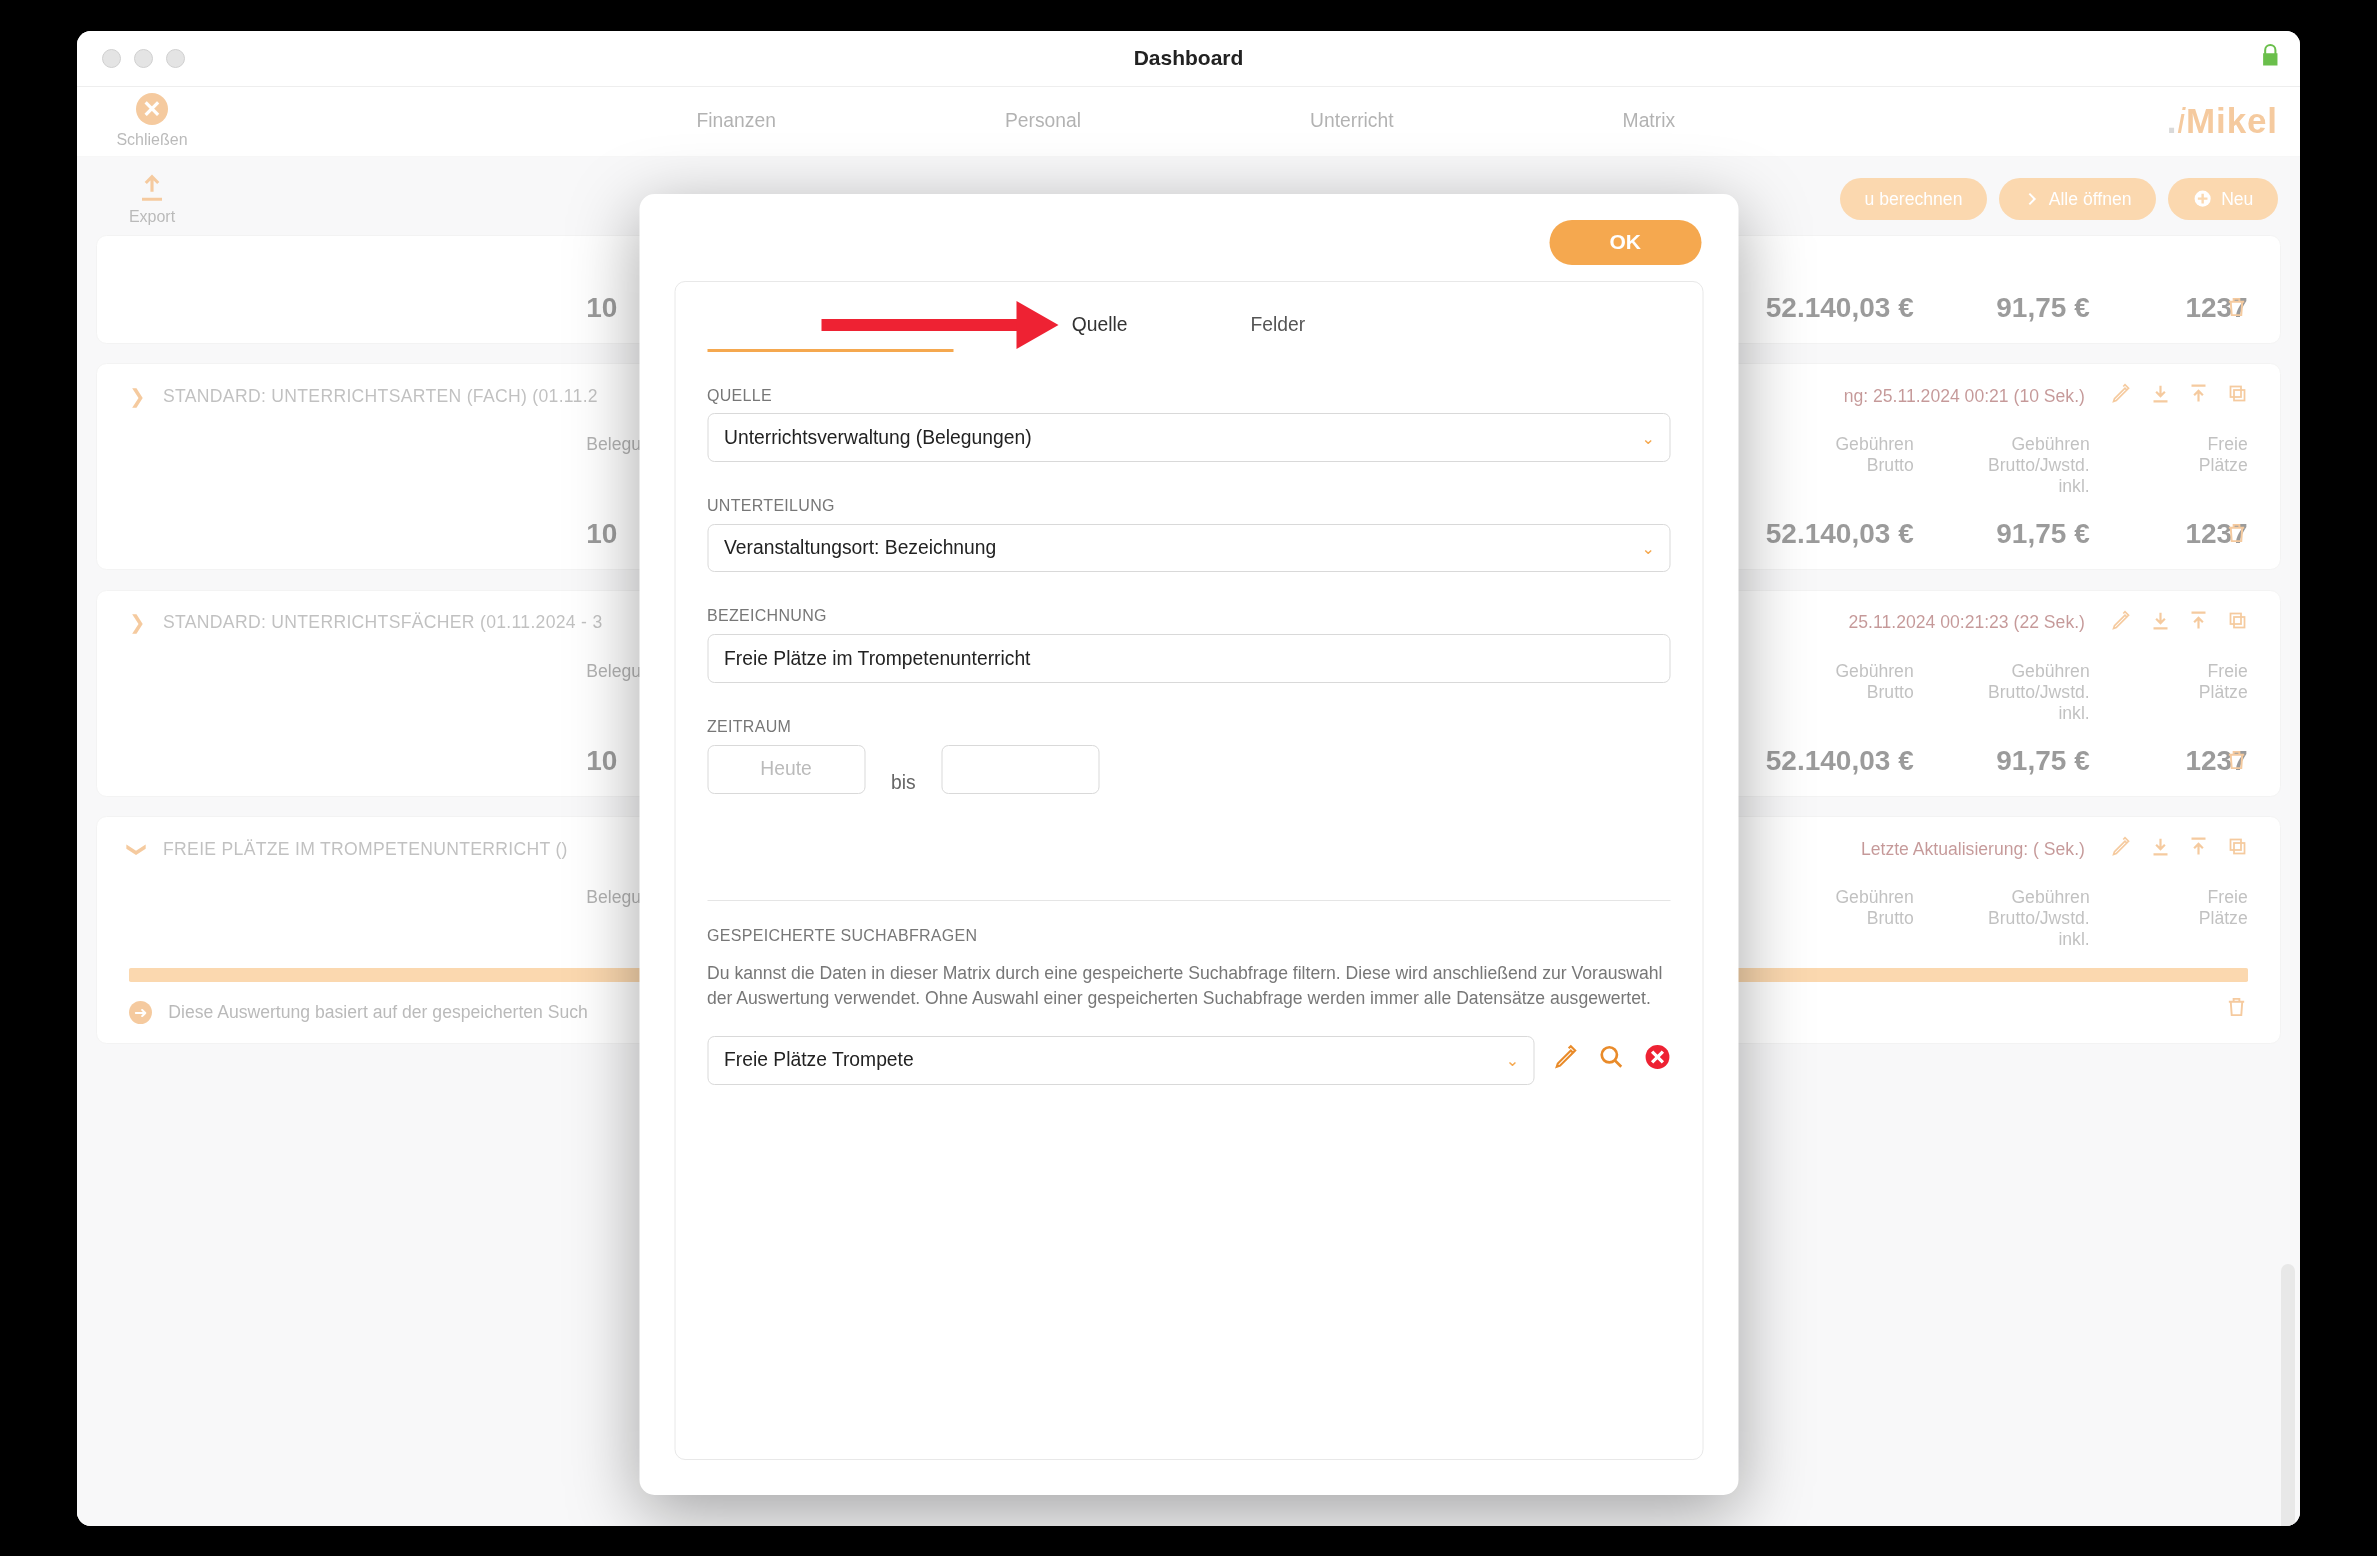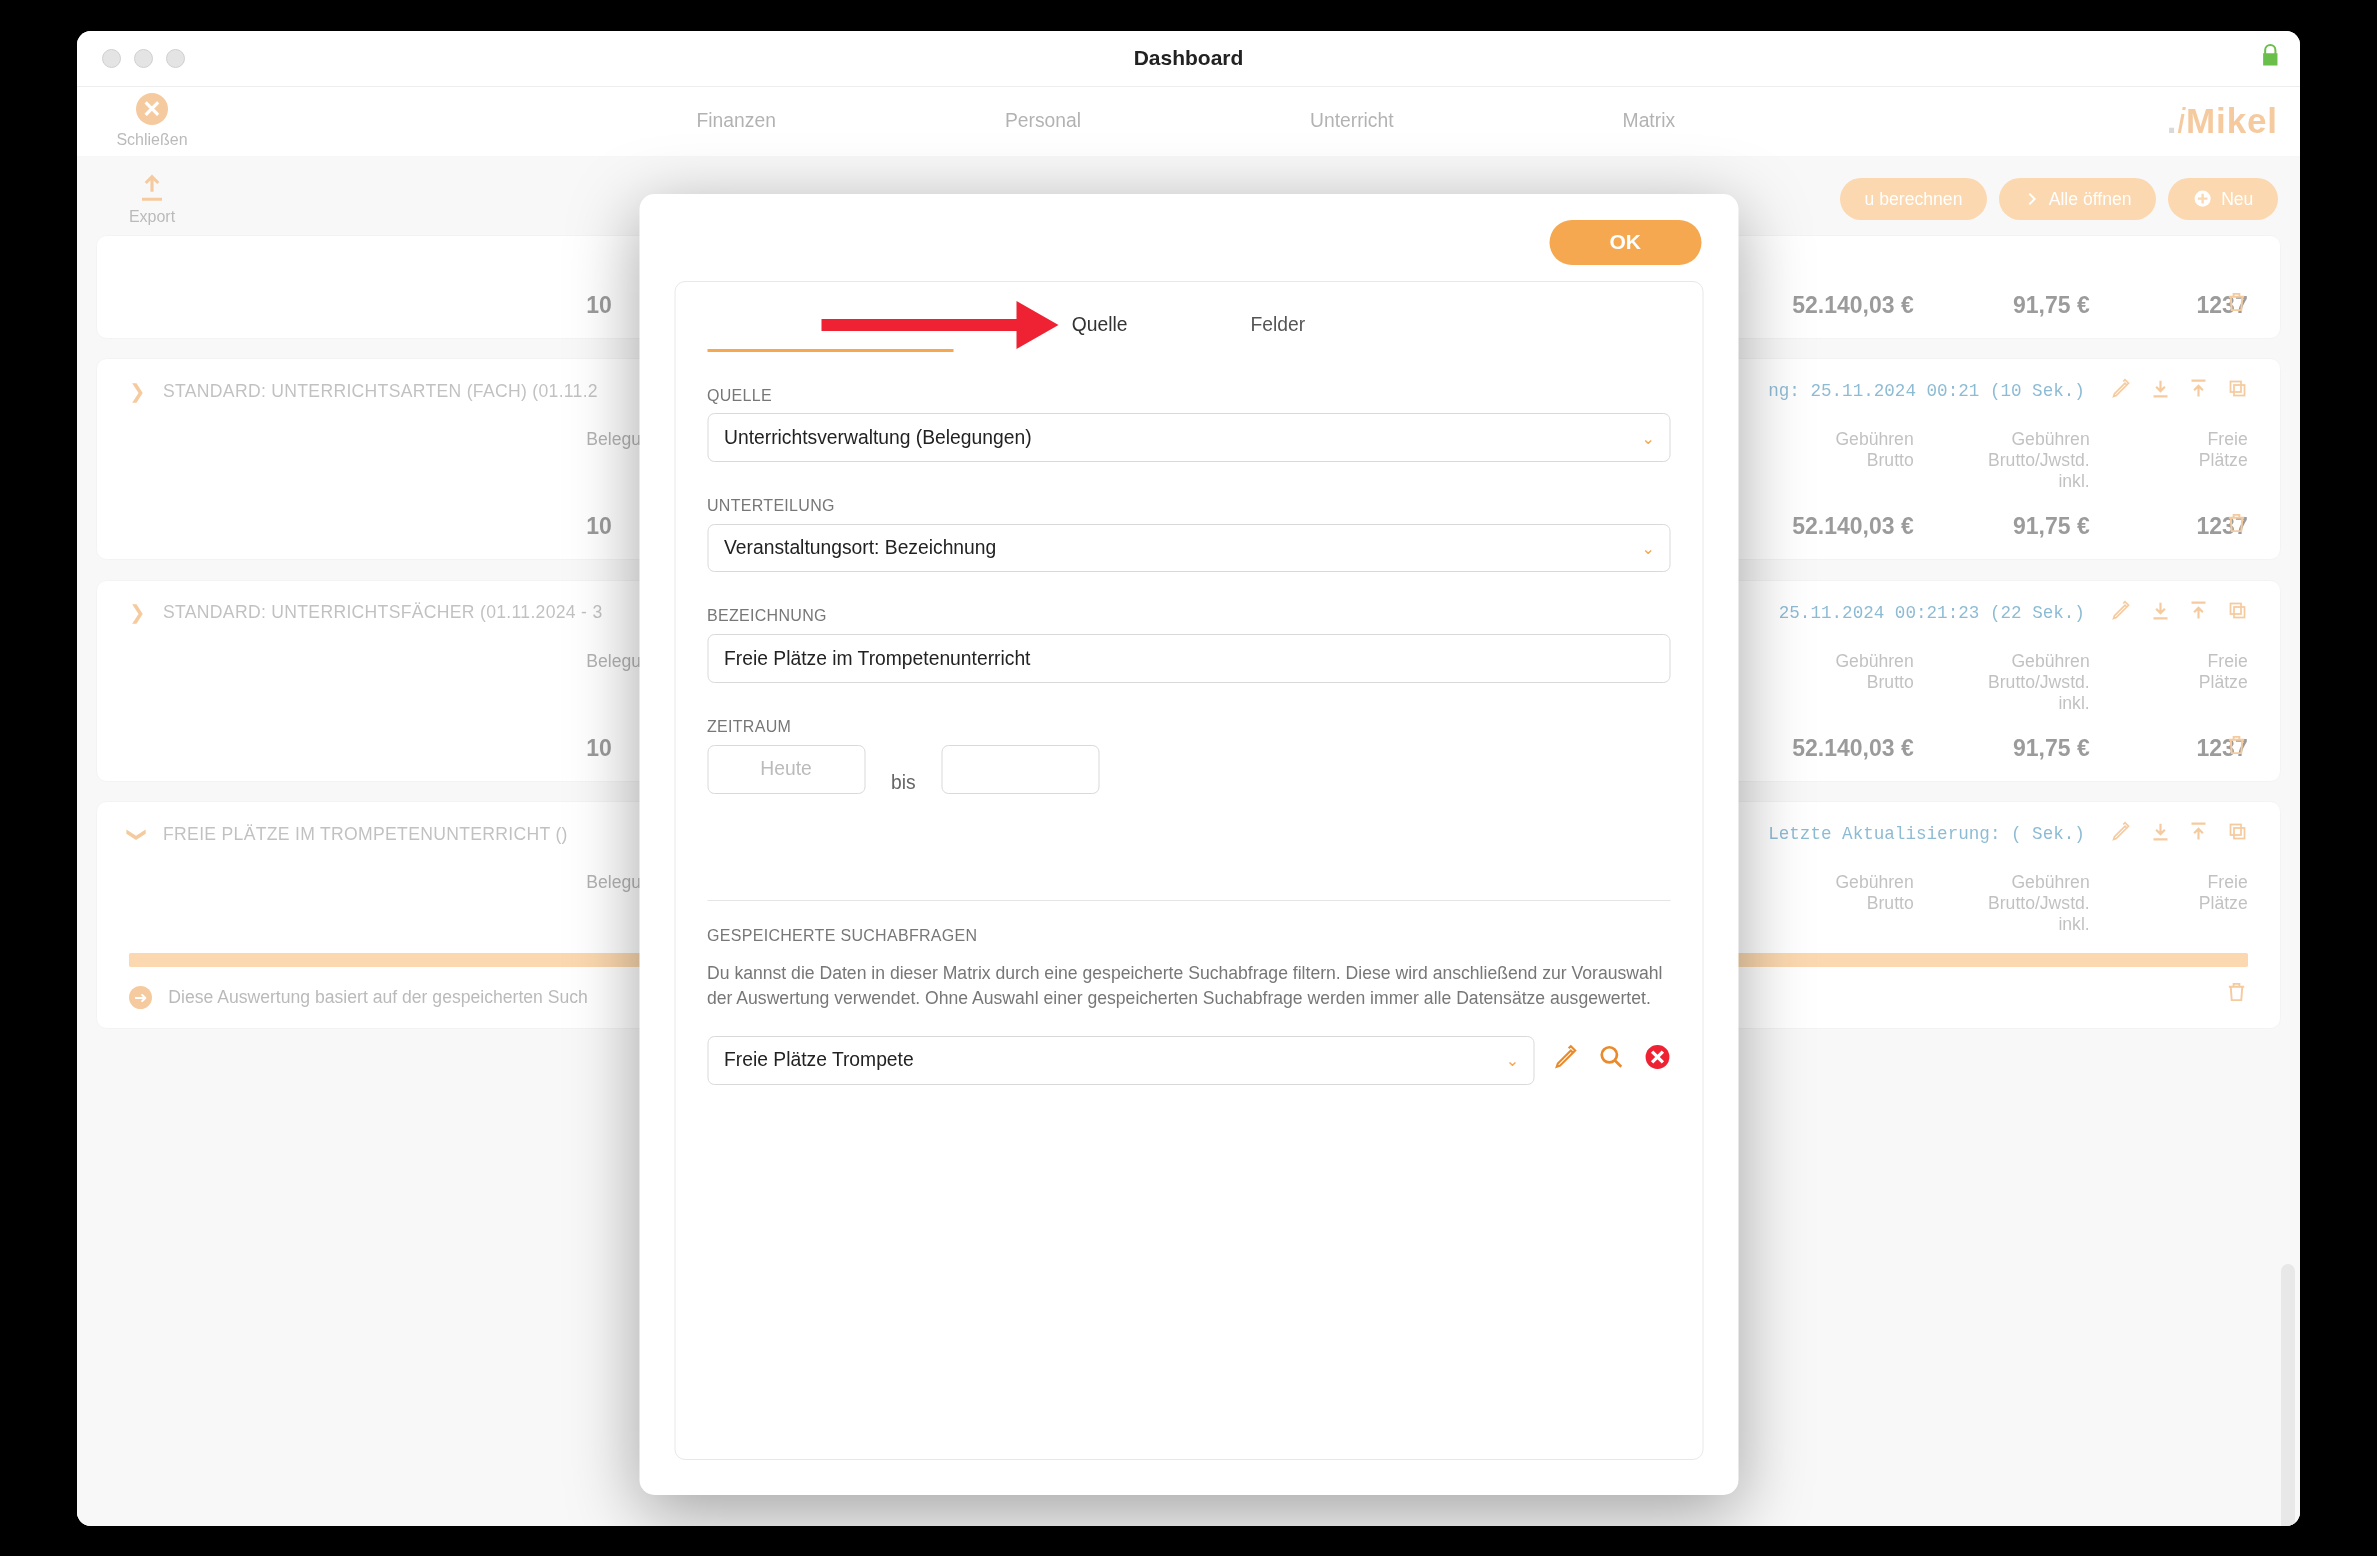--- a/index.html
+++ b/index.html
@@ -48,27 +48,27 @@
   .secondrow-fill { flex:1;}
   .action-btns { display:flex; gap:12.3px;}
   .pill-btn { background:var(--orange-light); color:#fff; border-radius:26px; padding:10.6px 24.6px;
     font-size:17.6px; display:flex; align-items:center; gap:8.8px;justify-content:center;}
   
   .content-area { background:var(--bg-gray); padding:0 19.3px 35px 19.3px; height:calc(100% - 56px - 70px - 70px); overflow:hidden; position:relative;}
   .card { background:#fff; border:0.9px solid #e5e5e5; border-radius:10.6px; margin-top:19.3px; padding:19.3px 32px; position:relative;}
   .card-header { display:flex; align-items:center; color:#777; font-size:17.6px;}
   .card-header .chev { color:var(--orange); margin-right:17.6px; font-size:19.3px;}
   .card-header .title { flex:1; letter-spacing:0.3px;}
-  .card-header .meta { color:#0369a1;font-family:Liberation Mono, monospace;}
+  .card-header .meta { color:#7f1d1d;}
   .card-header .icons { display:flex; gap:17.6px; margin-left:26px; color:var(--orange);}
   .cols { display:flex; margin-top:24.6px; color:#555; font-size:17.6px;}
   .cols .spacer { flex:1;}
   .col { text-align:right; min-width:141px;}
   .col .h { color:#777;}
-  .row-values { display:flex; margin-top:21px; font-weight:700; font-size:23px; color:#222;}
+  .row-values { display:flex; margin-top:21px; font-weight:700; font-size:28px; color:#222;}
   .row-values .v { text-align:right; min-width:141px;}
   .trash { position:absolute; right:32px; bottom:19.3px; color:var(--orange); font-size:23px;}
   .progress-strip { height:14px; background:var(--orange-light); margin-top:17.6px; border-radius:1.8px;}
   .warn-row { margin-top:19.3px; display:flex; align-items:center; gap:16px; color:#666; font-size:17.6px;}
   .warn-row .circ-plus { width:23px; height:23px; border-radius:50%; background:var(--orange); color:#fff; display:flex; align-items:center; justify-content:center; font-size:16px;}
 
   
   .overlay { position:absolute; inset:0; background:rgba(255,255,255,.55);}
   
 

